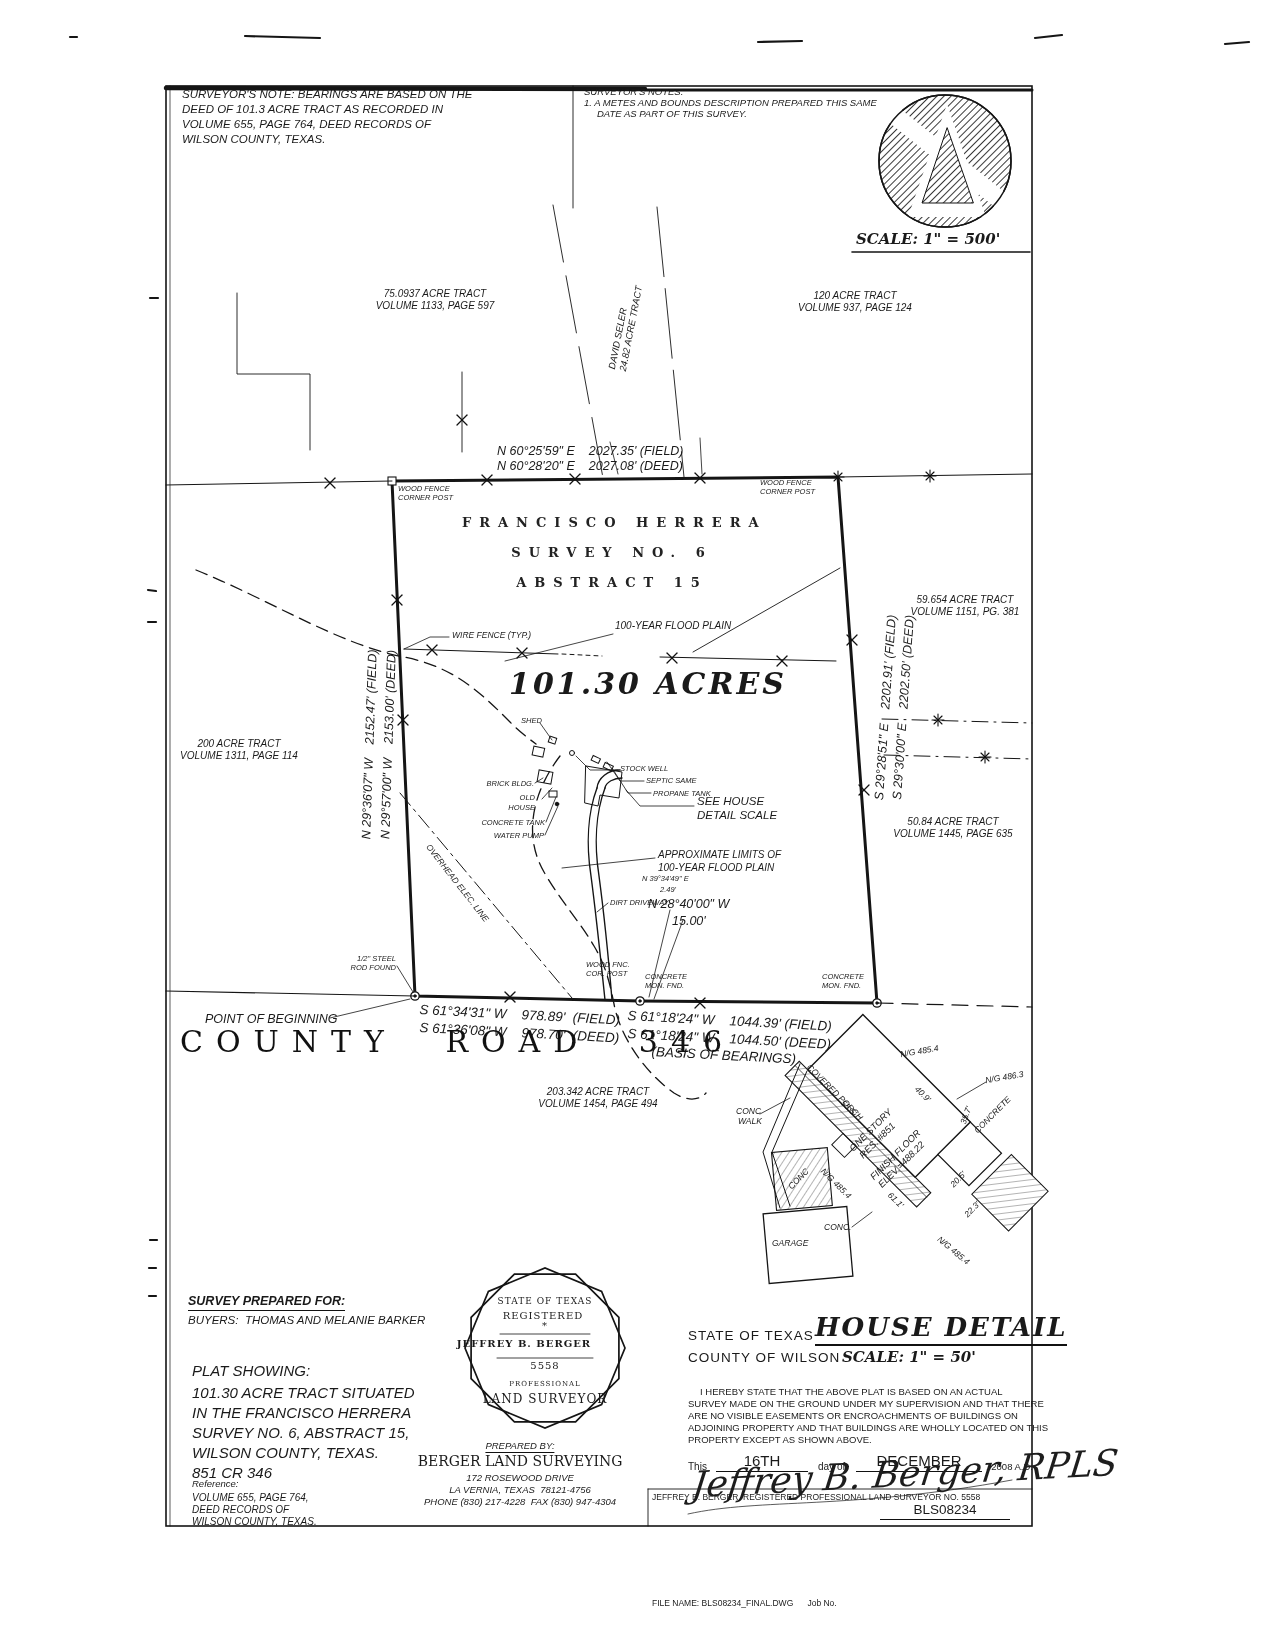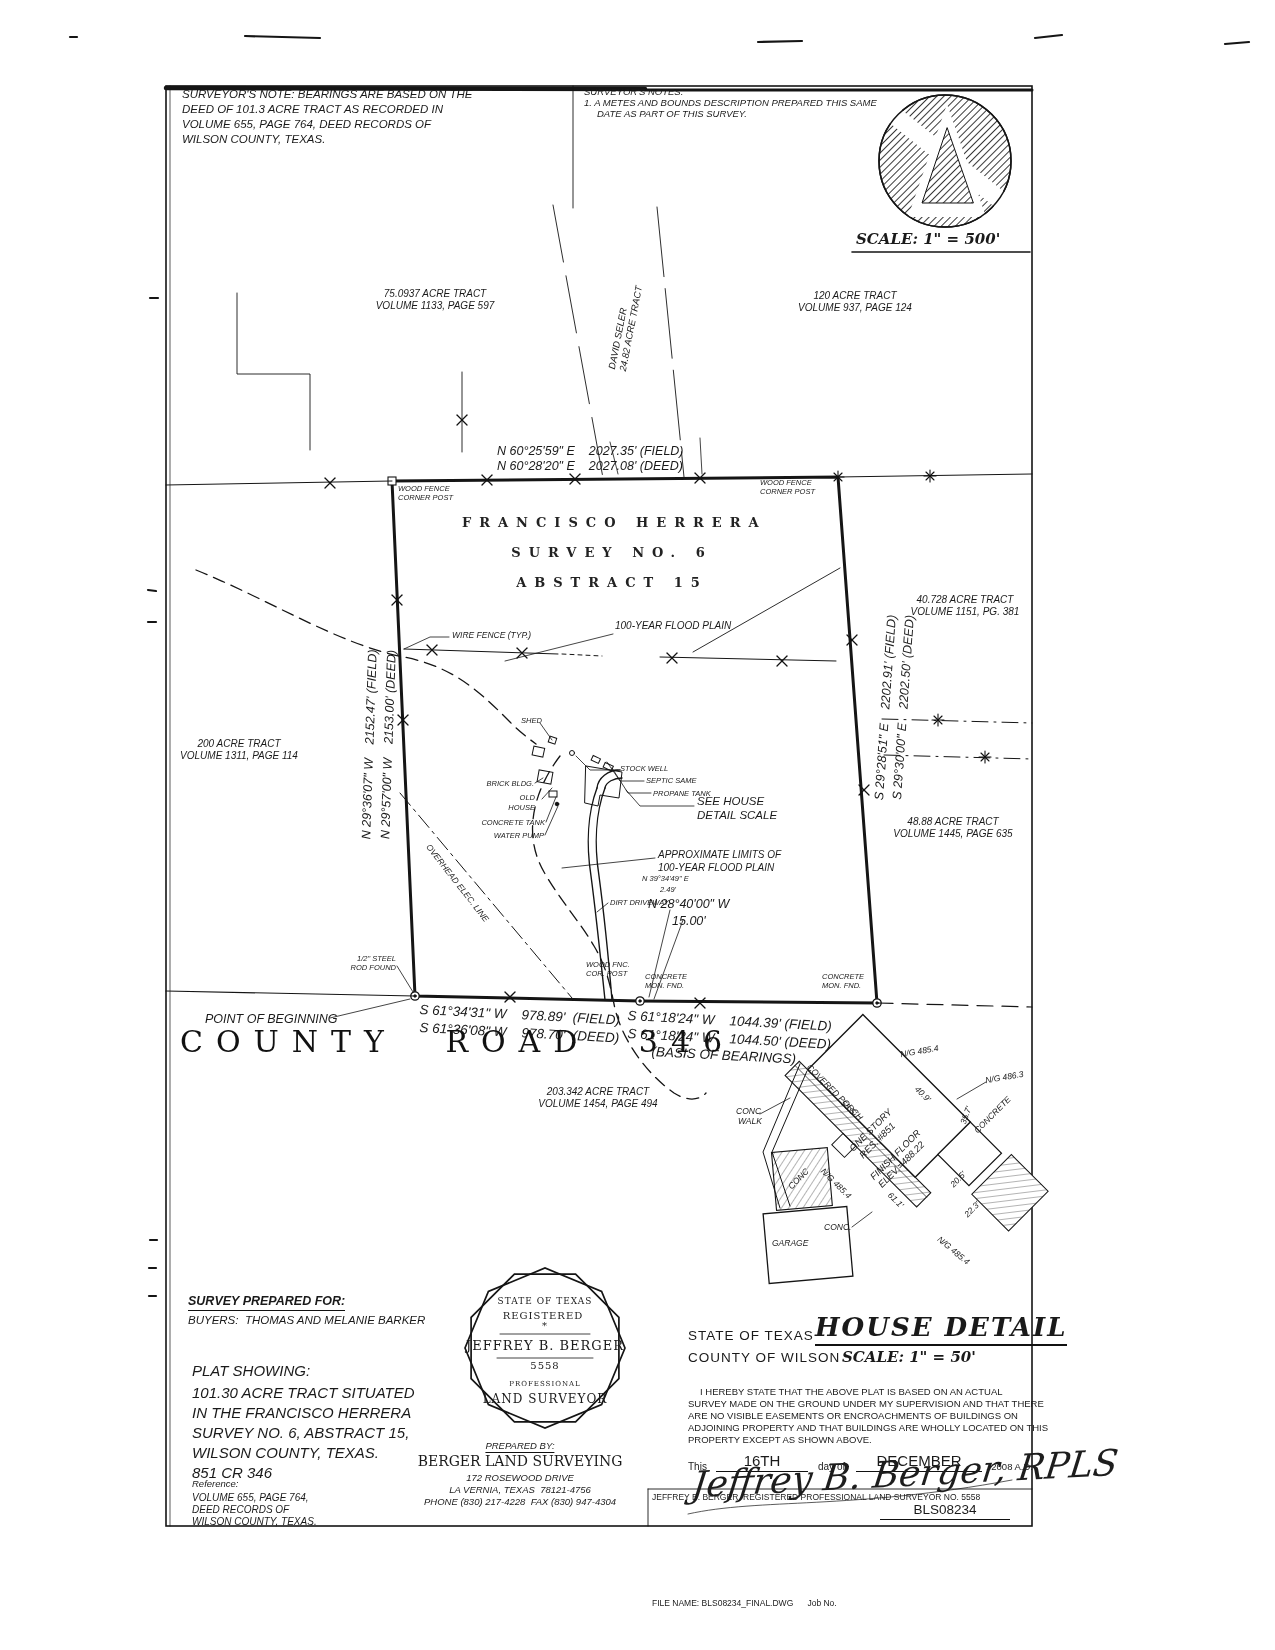--- a/index.html
+++ b/index.html
@@ -226,28 +226,29 @@
 <div class="lbl f11" style="left:182px;top:118px">VOLUME 655, PAGE 764, DEED RECORDS OF</div>
 <div class="lbl f11" style="left:182px;top:133px">WILSON COUNTY, TEXAS.</div>
 <div class="lbl f9" style="left:584px;top:86px">SURVEYOR'S NOTES:</div>
 <div class="lbl f9" style="left:584px;top:97px">1. A METES AND BOUNDS DESCRIPTION PREPARED THIS SAME</div>
 <div class="lbl f9" style="left:597px;top:108px">DATE AS PART OF THIS SURVEY.</div>
 <div class="lbl scl f15" style="left:856px;top:230px">SCALE: 1" = 500'</div>
 
 <div class="lbl f10 ctr" style="left:335px;top:288px;width:200px"><span>75.0937 ACRE TRACT</span><br><span>VOLUME 1133, PAGE 597</span></div>
 <div class="lbl f9" style="left:606px;top:368px;transform:rotate(-79deg);transform-origin:0 0"><span>DAVID SELER</span><br><span>24.82 ACRE TRACT</span></div>
 <div class="lbl f10 ctr" style="left:755px;top:290px;width:200px"><span>120 ACRE TRACT</span><br><span>VOLUME 937, PAGE 124</span></div>
-<div class="lbl f10 ctr" style="left:880px;top:594px;width:170px"><span>40.728 ACRE TRACT</span><br><span>VOLUME 1151, PG. 381</span></div>
-<div class="lbl f10 ctr" style="left:868px;top:816px;width:170px"><span>48.88 ACRE TRACT</span><br><span>VOLUME 1445, PAGE 635</span></div>
+<div class="lbl f10 ctr" style="left:880px;top:594px;width:170px"><span>59.654 ACRE TRACT</span><br><span>VOLUME 1151, PG. 381</span></div>
+<div class="lbl f10 ctr" style="left:868px;top:816px;width:170px"><span>50.84 ACRE TRACT</span><br><span>VOLUME 1445, PAGE 635</span></div>
 <div class="lbl f10 ctr" style="left:160px;top:738px;width:158px"><span>200 ACRE TRACT</span><br><span>VOLUME 1311, PAGE 114</span></div>
 <div class="lbl f10 ctr" style="left:508px;top:1086px;width:180px"><span>203.342 ACRE TRACT</span><br><span>VOLUME 1454, PAGE 494</span></div>
 
 <div class="lbl stencil ctr" style="left:462px;top:515px;width:300px">FRANCISCO HERRERA</div>
 <div class="lbl stencil ctr" style="left:462px;top:545px;width:300px">SURVEY NO. 6</div>
 <div class="lbl stencil ctr" style="left:462px;top:575px;width:300px">ABSTRACT 15</div>
+<div class="lbl acres ctr" style="left:498px;top:666px;width:300px">101.30 ACRES</div>
 
 <div class="lbl f12" style="left:497px;top:444px">N 60°25'59" E    2027.35' (FIELD)</div>
 <div class="lbl f12" style="left:497px;top:459px">N 60°28'20" E    2027.08' (DEED)</div>
 <div class="lbl f12 ctr" style="left:245px;top:737px;width:250px;transform:rotate(-88deg)">N 29°36'07" W    2152.47' (FIELD)</div>
 <div class="lbl f12 ctr" style="left:264px;top:737px;width:250px;transform:rotate(-88deg)">N 29°57'00" W    2153.00' (DEED)</div>
 <div class="lbl f12 ctr" style="left:756px;top:700px;width:260px;transform:rotate(-86deg)">S 29°28'51" E    2202.91' (FIELD)</div>
 <div class="lbl f12 ctr" style="left:774px;top:700px;width:260px;transform:rotate(-86deg)">S 29°30'00" E    2202.50' (DEED)</div>
 <div class="lbl f13" style="left:420px;top:1002px;transform:rotate(3deg);transform-origin:0 0">S 61°34'31" W    978.89'  (FIELD)</div>
 <div class="lbl f13" style="left:420px;top:1020px;transform:rotate(3deg);transform-origin:0 0">S 61°36'08" W    978.70'  (DEED)</div>
 <div class="lbl f13" style="left:628px;top:1008px;transform:rotate(3deg);transform-origin:0 0">S 61°18'24" W    1044.39' (FIELD)</div>
@@ -318,21 +319,21 @@
 <div class="lbl f15" style="left:192px;top:1444px">WILSON COUNTY, TEXAS.</div>
 <div class="lbl f15" style="left:192px;top:1464px">851 CR 346</div>
 <div class="lbl f9" style="left:192px;top:1478px">Reference:</div>
 <div class="lbl f10" style="left:192px;top:1492px">VOLUME 655, PAGE 764,</div>
 <div class="lbl f10" style="left:192px;top:1504px">DEED RECORDS OF</div>
 <div class="lbl f10" style="left:192px;top:1516px">WILSON COUNTY, TEXAS.</div>
 
 <div class="lbl seal-t" style="left:545px;top:1296px;font-size:9px">STATE OF TEXAS</div>
 <div class="lbl seal-t" style="left:543px;top:1310px;font-size:10px">REGISTERED</div>
 <div class="lbl seal-t" style="left:545px;top:1320px;font-size:10px">*</div>
-<div class="lbl seal-t" style="left:545px;top:1338px;font-size:13px;font-weight:normal">JEFFREY B. BERGER</div>
+<div class="lbl seal-t" style="left:524px;top:1338px;font-size:10px;font-weight:bold">JEFFREY B. BERGER</div>
 <div class="lbl seal-t" style="left:545px;top:1360px;font-size:10px">5558</div>
 <div class="lbl seal-t" style="left:545px;top:1380px;font-size:7px">PROFESSIONAL</div>
 <div class="lbl seal-t" style="left:545px;top:1392px;font-size:12px">LAND SURVEYOR</div>
 
 <div class="lbl f9 ul" style="left:520px;top:1440px;transform:translateX(-50%)">PREPARED BY:</div>
 <div class="lbl f14 up" style="left:520px;top:1453px;transform:translateX(-50%);font-family:'DejaVu Serif',serif">BERGER LAND SURVEYING</div>
 <div class="lbl f9" style="left:520px;top:1472px;transform:translateX(-50%)">172 ROSEWOOD DRIVE</div>
 <div class="lbl f9" style="left:520px;top:1484px;transform:translateX(-50%)">LA VERNIA, TEXAS  78121-4756</div>
 <div class="lbl f9" style="left:520px;top:1496px;transform:translateX(-50%)">PHONE (830) 217-4228  FAX (830) 947-4304</div>
 

